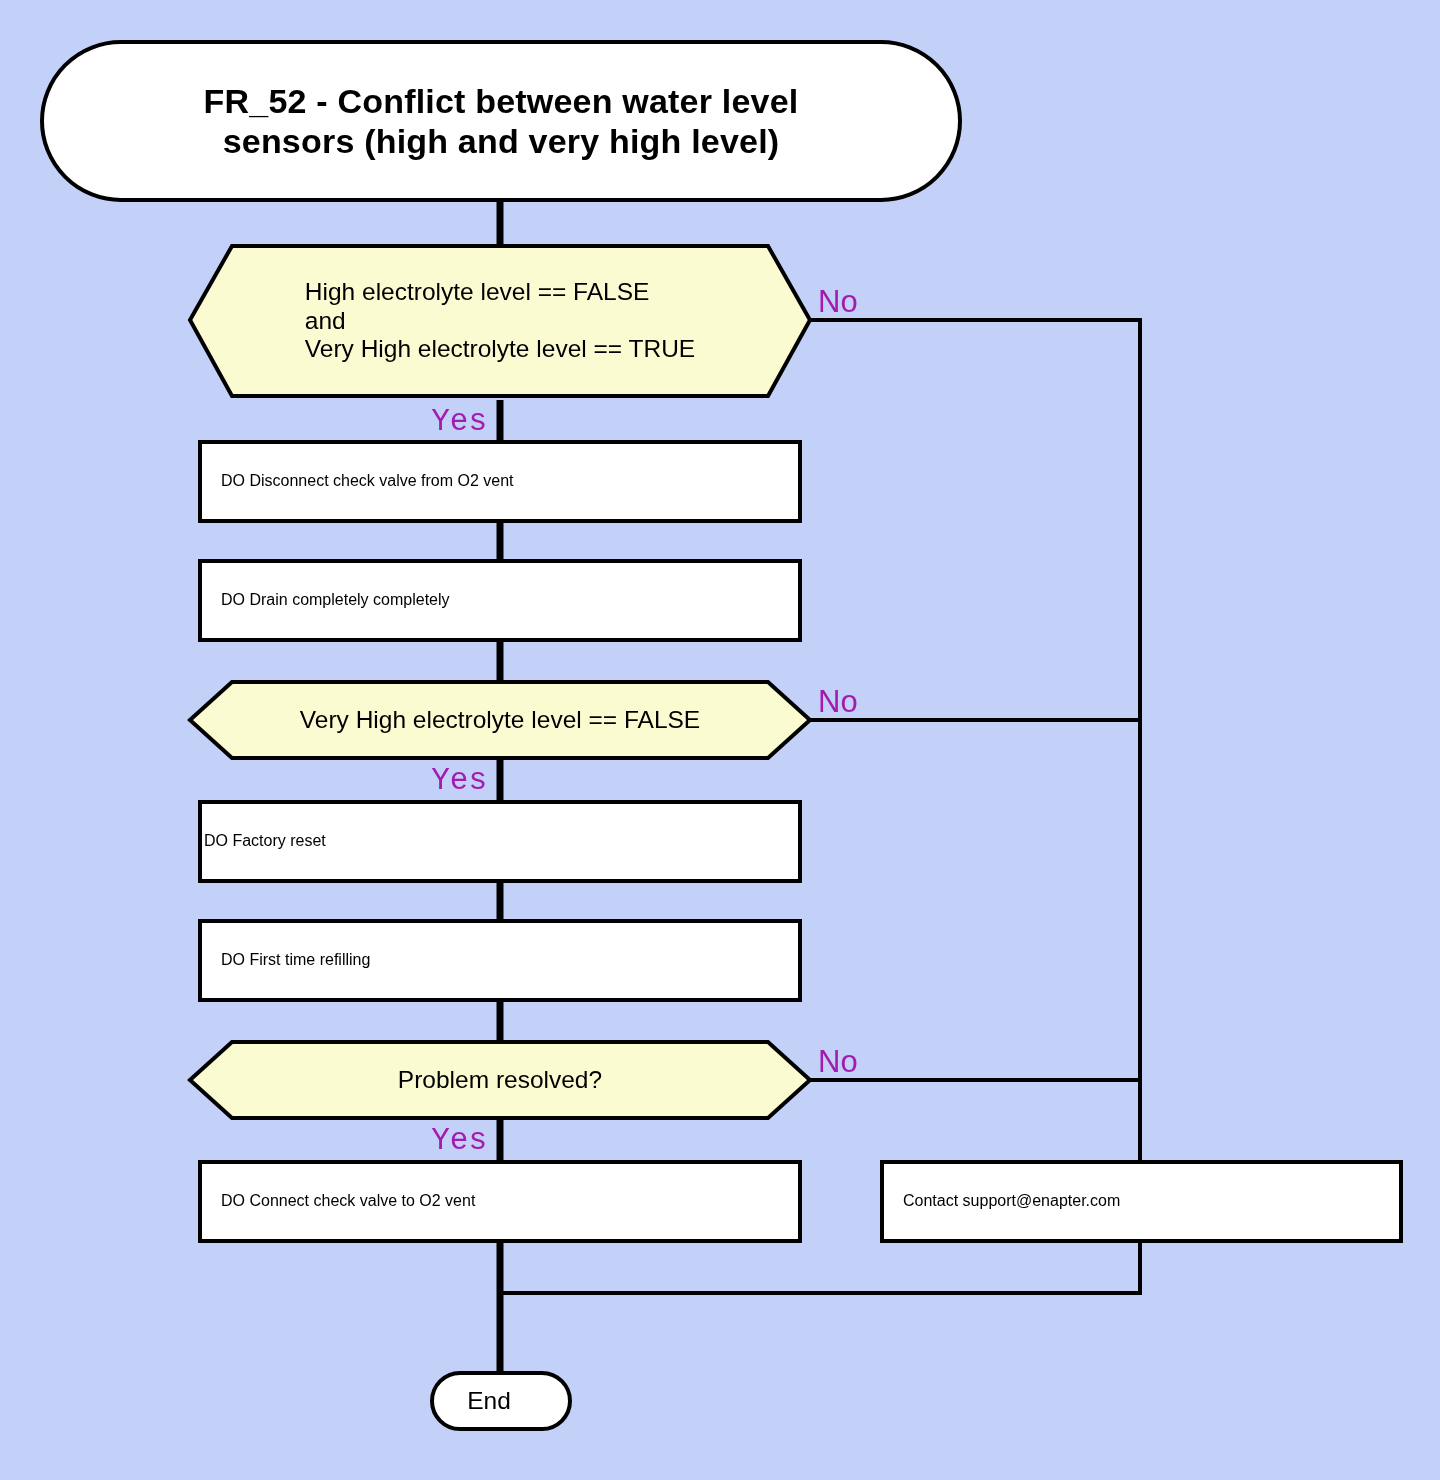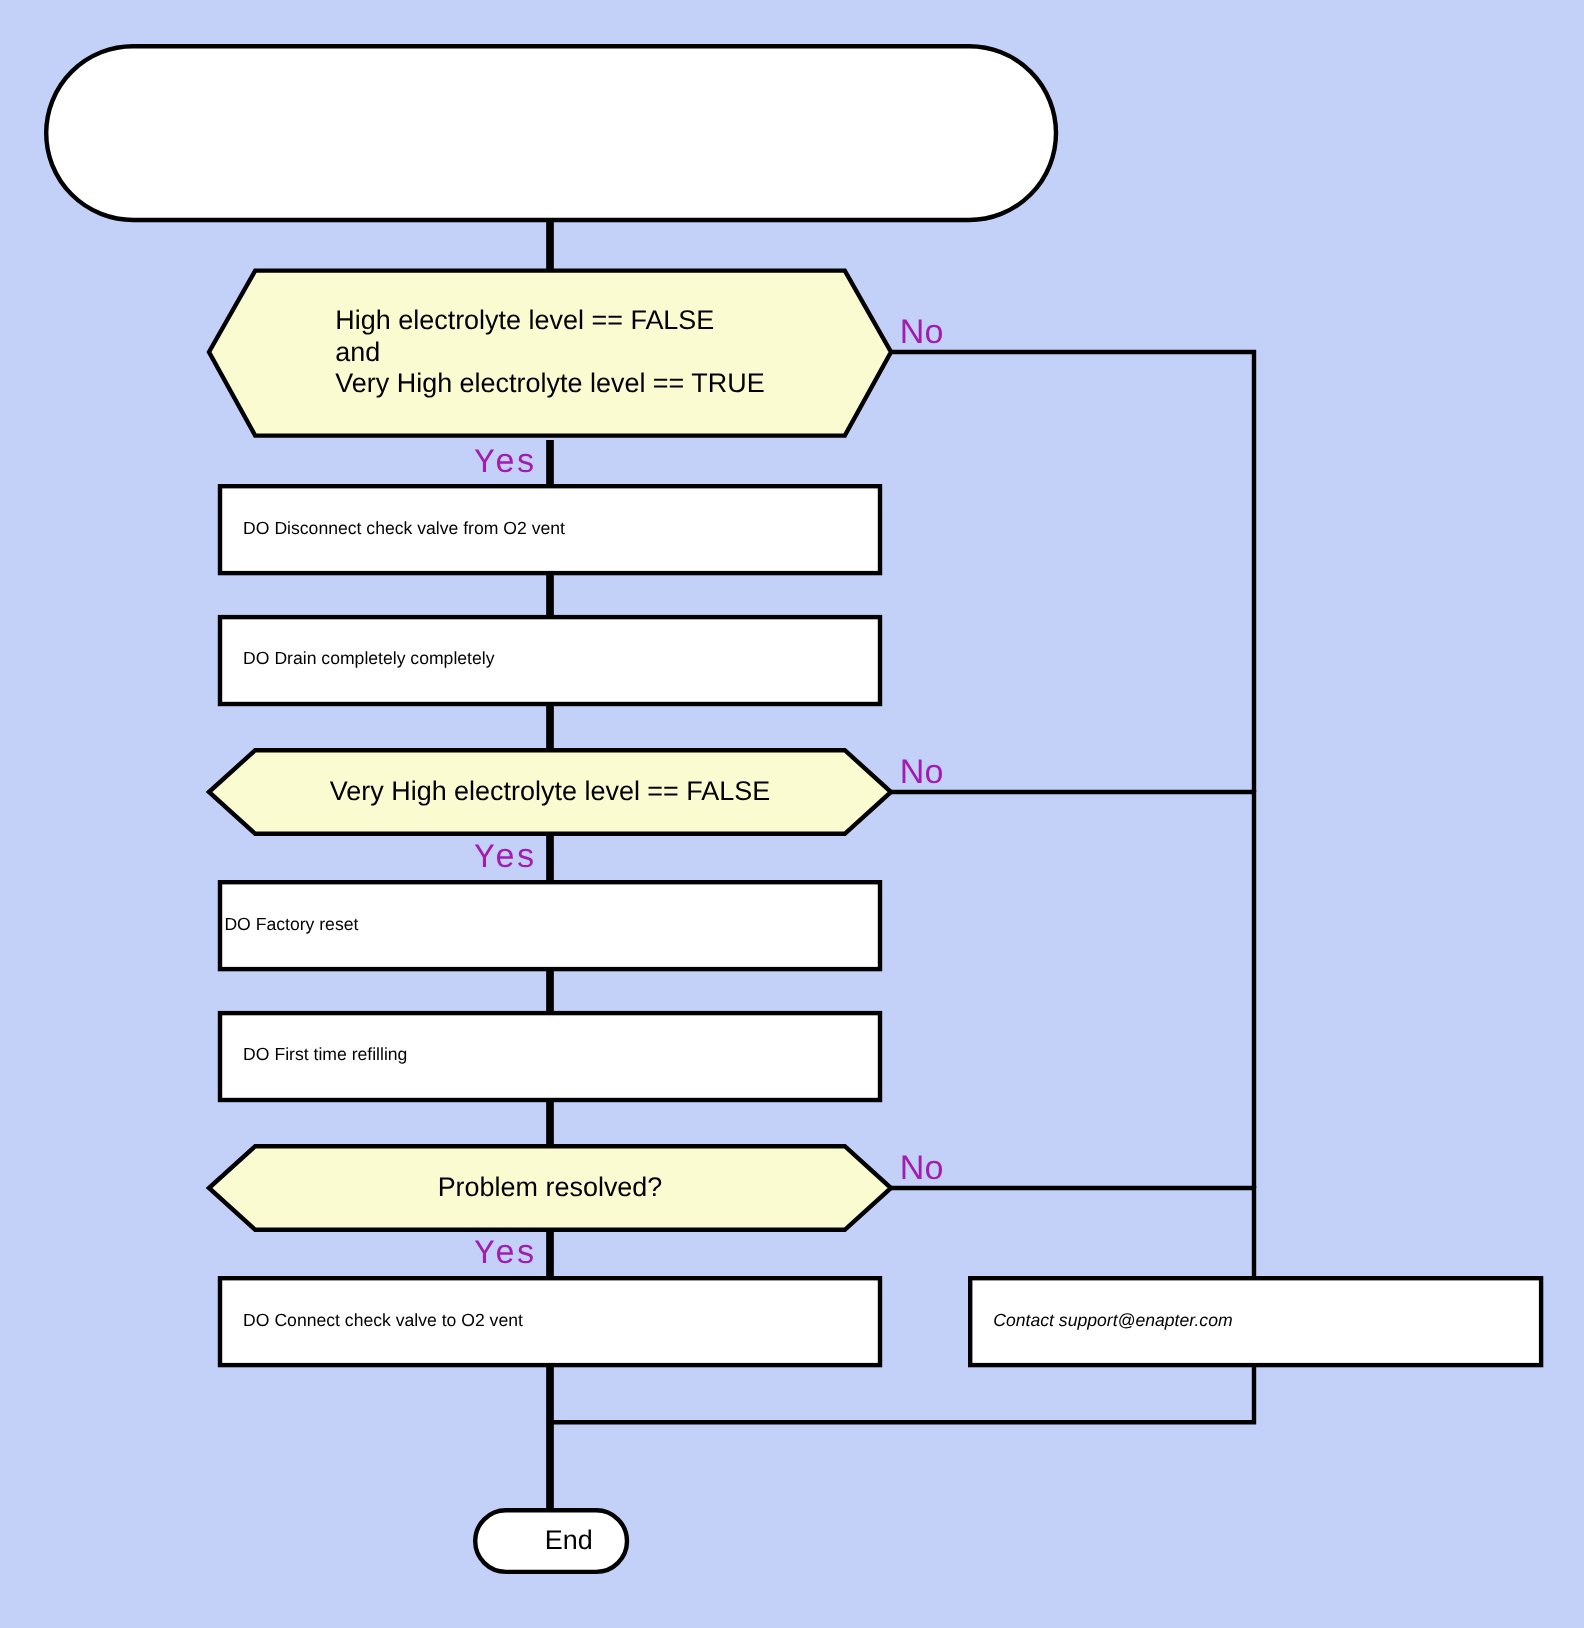--- a/index.html
+++ b/index.html
@@ -62,21 +62,21 @@
     align-items: center;
     justify-content: flex-start;
     text-align: left;
     font-size: 16px;
     padding-left: 21px;
     box-sizing: border-box;
   }
 
   
   .end-text {
-    left: 448px;
+    left: 420px;
     top: 1373px;
     width: 138px;
     height: 56px;
     display: flex;
     align-items: center;
     justify-content: center;
     font-size: 24.5px;
   }
 
   
@@ -144,40 +144,42 @@
     <polygon points="190,1080 232,1042 768,1042 810,1080 768,1118 232,1118" fill="#fbfbd1" stroke="#000000" stroke-width="4"></polygon>
 
     <rect x="200" y="1162" width="600" height="79" fill="#ffffff" stroke="#000000" stroke-width="4"></rect>
 
     <rect x="882" y="1162" width="519" height="79" fill="#ffffff" stroke="#000000" stroke-width="4"></rect>
 
     <rect x="432" y="1373" width="138" height="56" rx="28" ry="28" fill="#ffffff" stroke="#000000" stroke-width="4"></rect>
 
   </svg>
 
+  <div class="node-text title-text">FR_52 - Conflict between water level
+sensors (high and very high level)</div>
 
   <div class="node-text decision-text" style="left:232px; top:246px; width:536px; height:150px;">High electrolyte level == FALSE
 and
 Very High electrolyte level == TRUE</div>
 
   <div class="node-text process-text" style="left:200px; top:442px; width:600px; height:79px;">DO Disconnect check valve from O2 vent</div>
 
   <div class="node-text process-text" style="left:200px; top:561px; width:600px; height:79px;">DO Drain completely completely</div>
 
   <div class="node-text decision-text" style="left:232px; top:682px; width:536px; height:76px;">Very High electrolyte level == FALSE</div>
 
   <div class="node-text process-text" style="left:183px; top:802px; width:600px; height:79px;">DO Factory reset</div>
 
   <div class="node-text process-text" style="left:200px; top:921px; width:600px; height:79px;">DO First time refilling</div>
 
   <div class="node-text decision-text" style="left:232px; top:1042px; width:536px; height:76px;">Problem resolved?</div>
 
   <div class="node-text process-text" style="left:200px; top:1162px; width:600px; height:79px;">DO Connect check valve to O2 vent</div>
 
-  <div class="node-text process-text" style="left:882px; top:1162px; width:519px; height:79px;font-style:italic;">Contact support@enapter.com</div>
+  <div class="node-text process-text" style="left:882px; top:1162px; width:519px; height:79px;">Contact support@enapter.com</div>
 
   <div class="node-text end-text">End</div>
 
   <div class="edge-label yes" style="left:374px; top:404px; width:113px;">Yes</div>
 
   <div class="edge-label no" style="left:818px; top:284px;">No</div>
 
   <div class="edge-label yes" style="left:374px; top:763px; width:113px;">Yes</div>
 
   <div class="edge-label no" style="left:818px; top:684px;">No</div>

